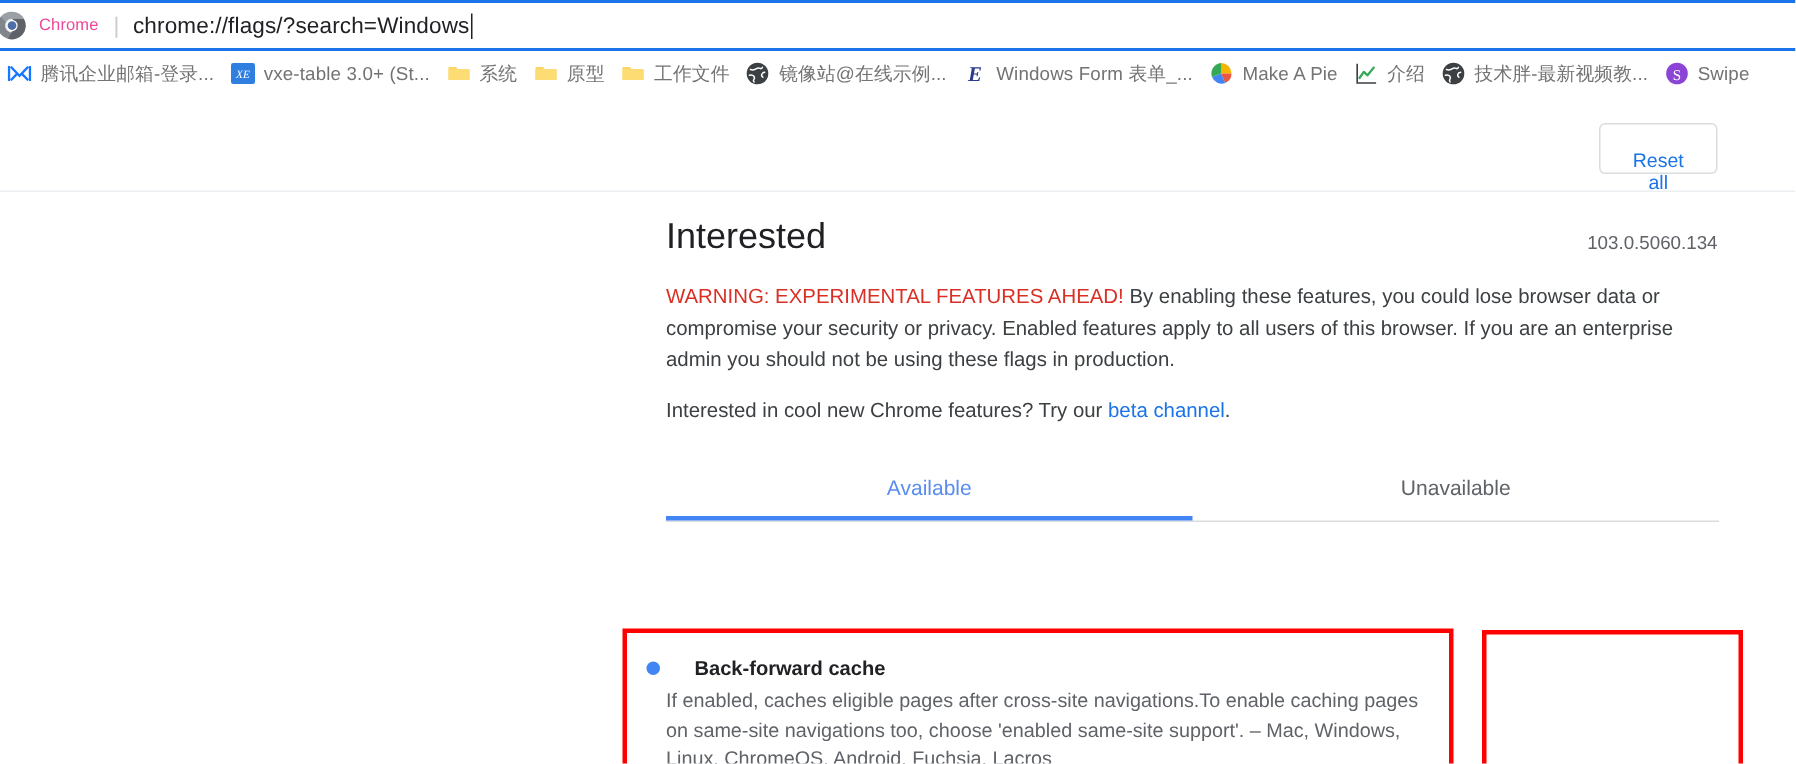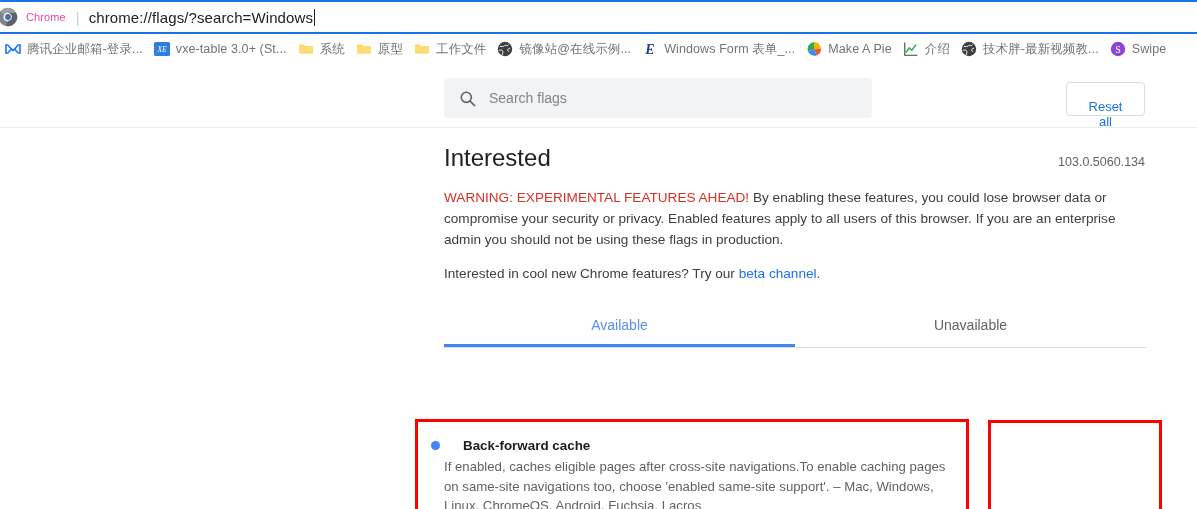--- a/index.html
+++ b/index.html
@@ -392,27 +392,20 @@
       <text x="8" y="12" font-family="Liberation Serif, serif" font-size="10" fill="#ffffff" text-anchor="middle">S</text>
     </svg>
     <span class="bm-label">Swipe</span>
   </div>
 
 </div>
 
 <div id="page">
 
   <div id="flags-header">
-    <div id="search-box">
-      <svg id="search-icon" viewBox="0 0 24 24">
-        <circle cx="10.5" cy="10.5" r="6.4" fill="none" stroke="#5f6368" stroke-width="2"></circle>
-        <line x1="15.3" y1="15.3" x2="21" y2="21" stroke="#5f6368" stroke-width="2" stroke-linecap="round"></line>
-      </svg>
-      <input id="search-input" type="text" placeholder="Search flags" style="">
-    </div>
     <button id="reset-all">Reset all</button>
   </div>
 
   <div id="content">
     <h1 id="experiments-title">Interested</h1>
     <div id="version-label">103.0.5060.134</div>
 
     <p id="warning-text"><span class="warn-red">WARNING: EXPERIMENTAL FEATURES AHEAD!</span><span> By enabling these features, you could lose browser data or compromise your security or privacy. Enabled features apply to all users of this browser. If you are an enterprise admin you should not be using these flags in production.</span></p>
 
     <p id="beta-line"><span>Interested in cool new Chrome features? Try our </span><a id="beta-link">beta channel</a><span>.</span></p>

